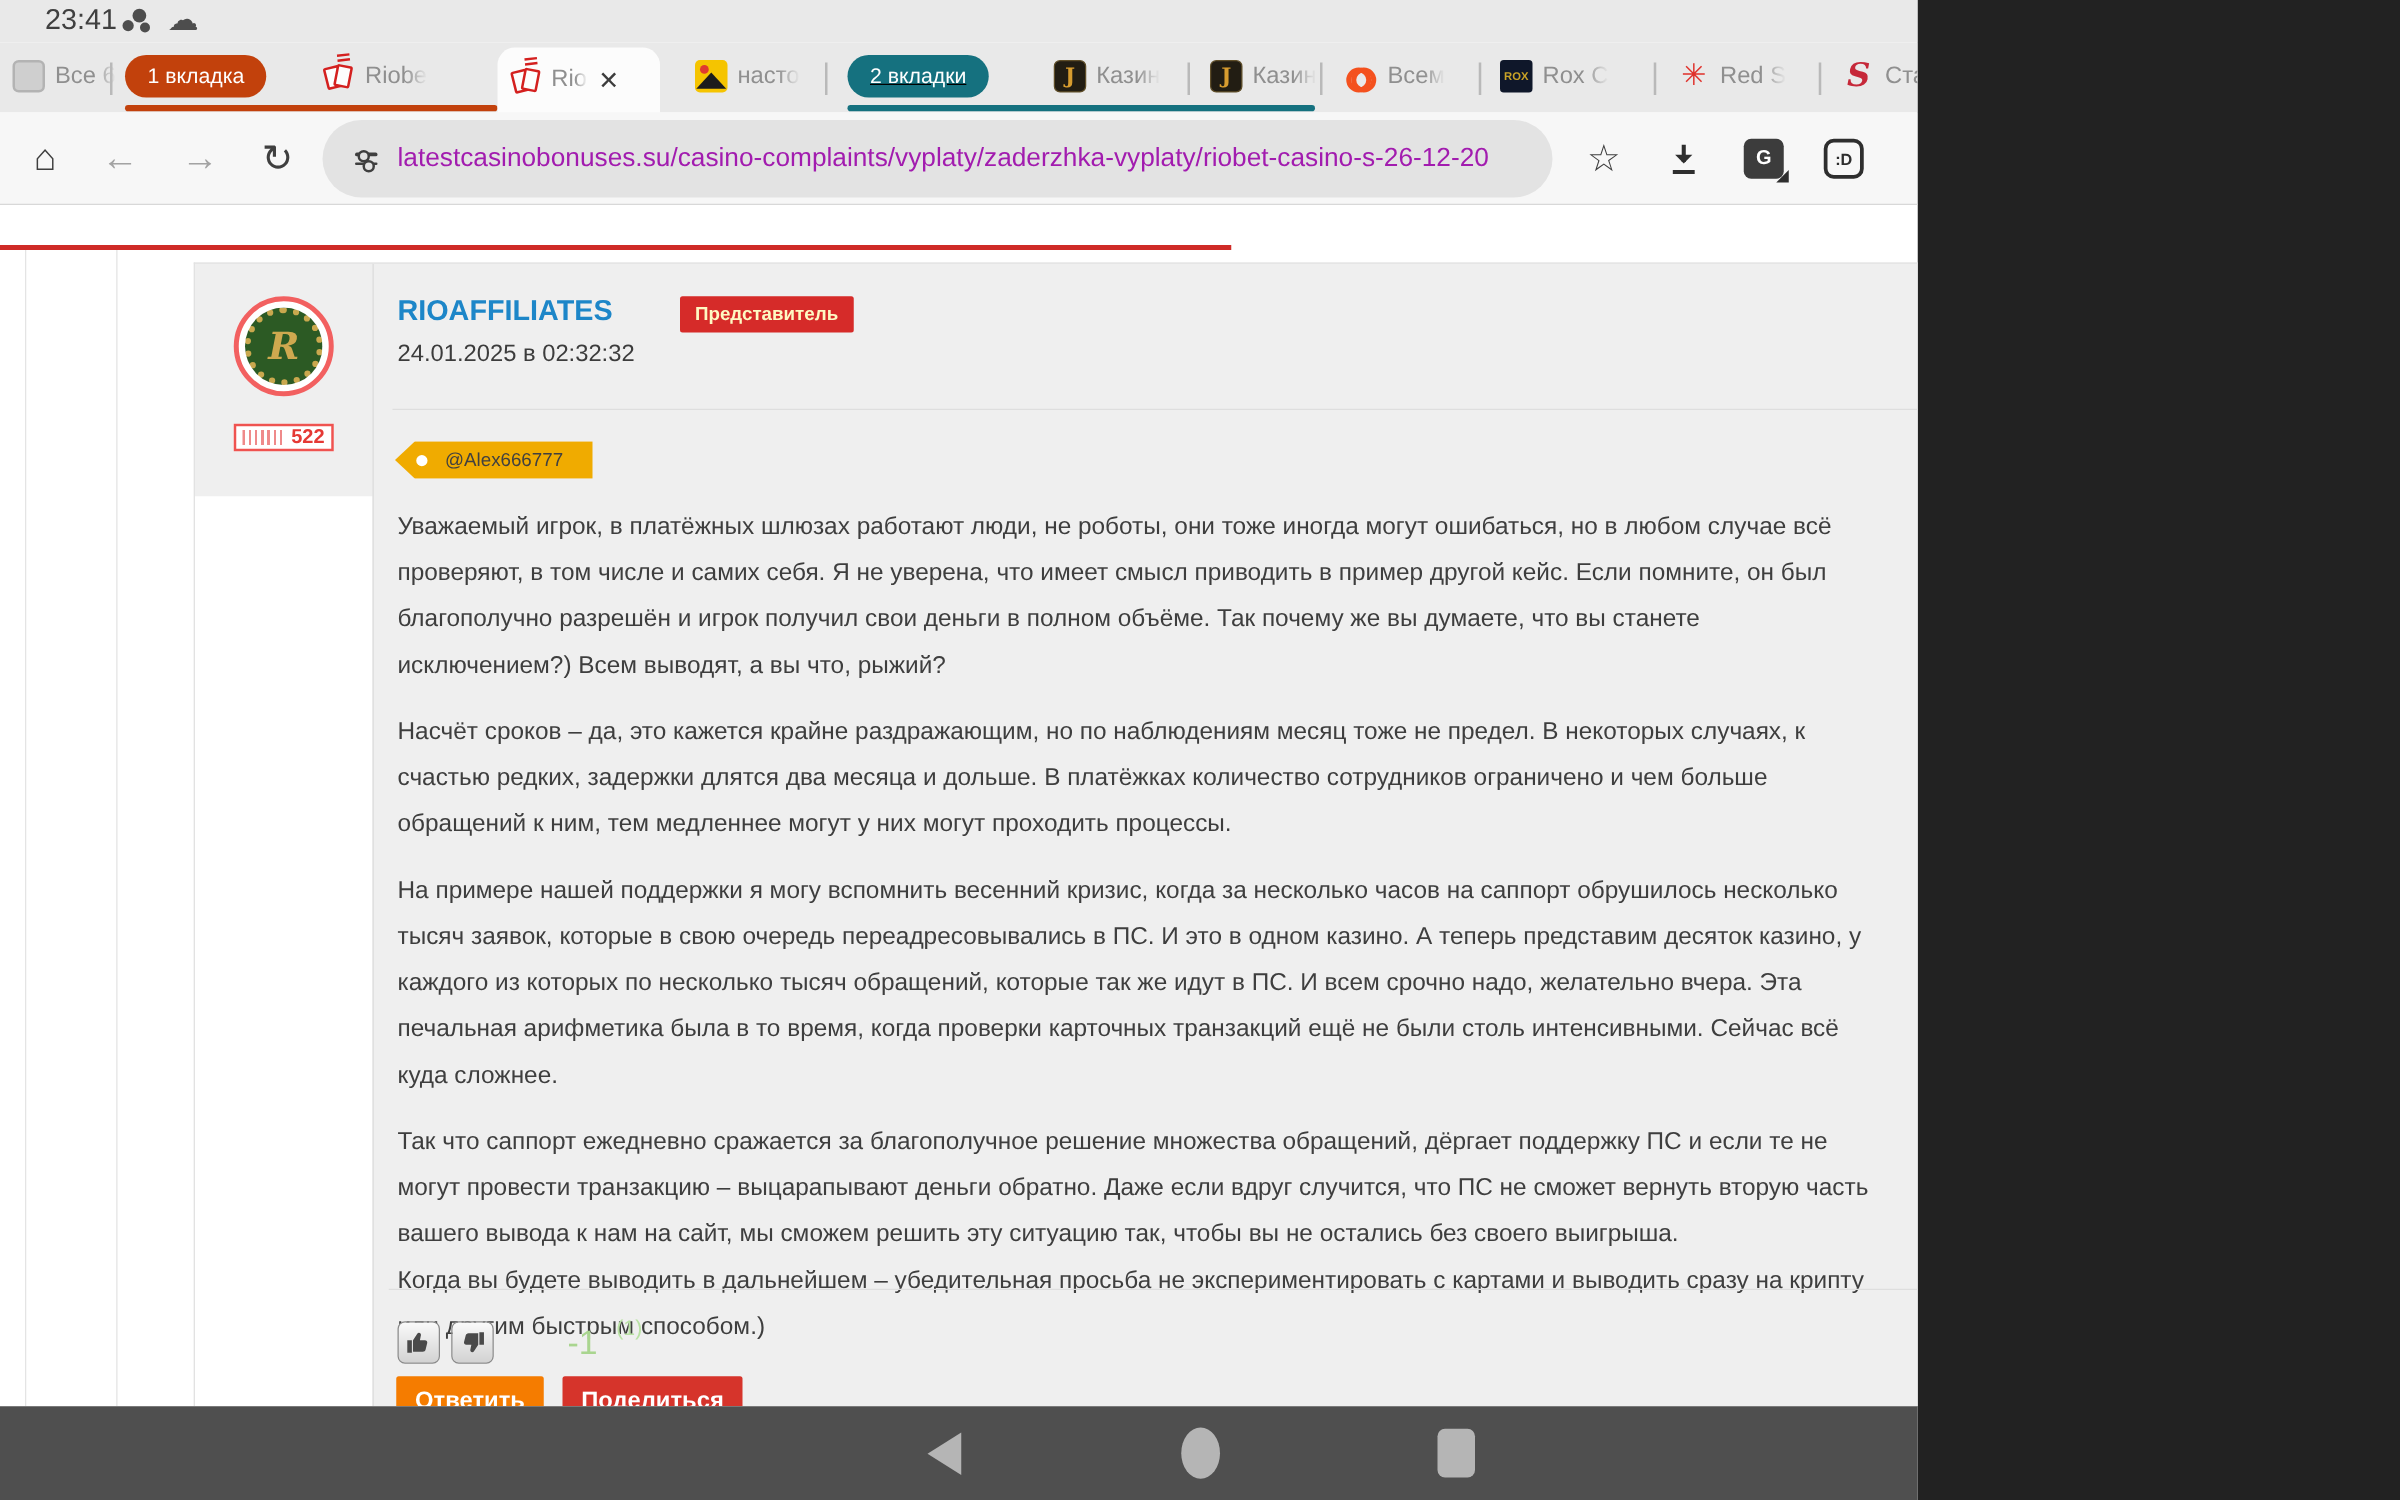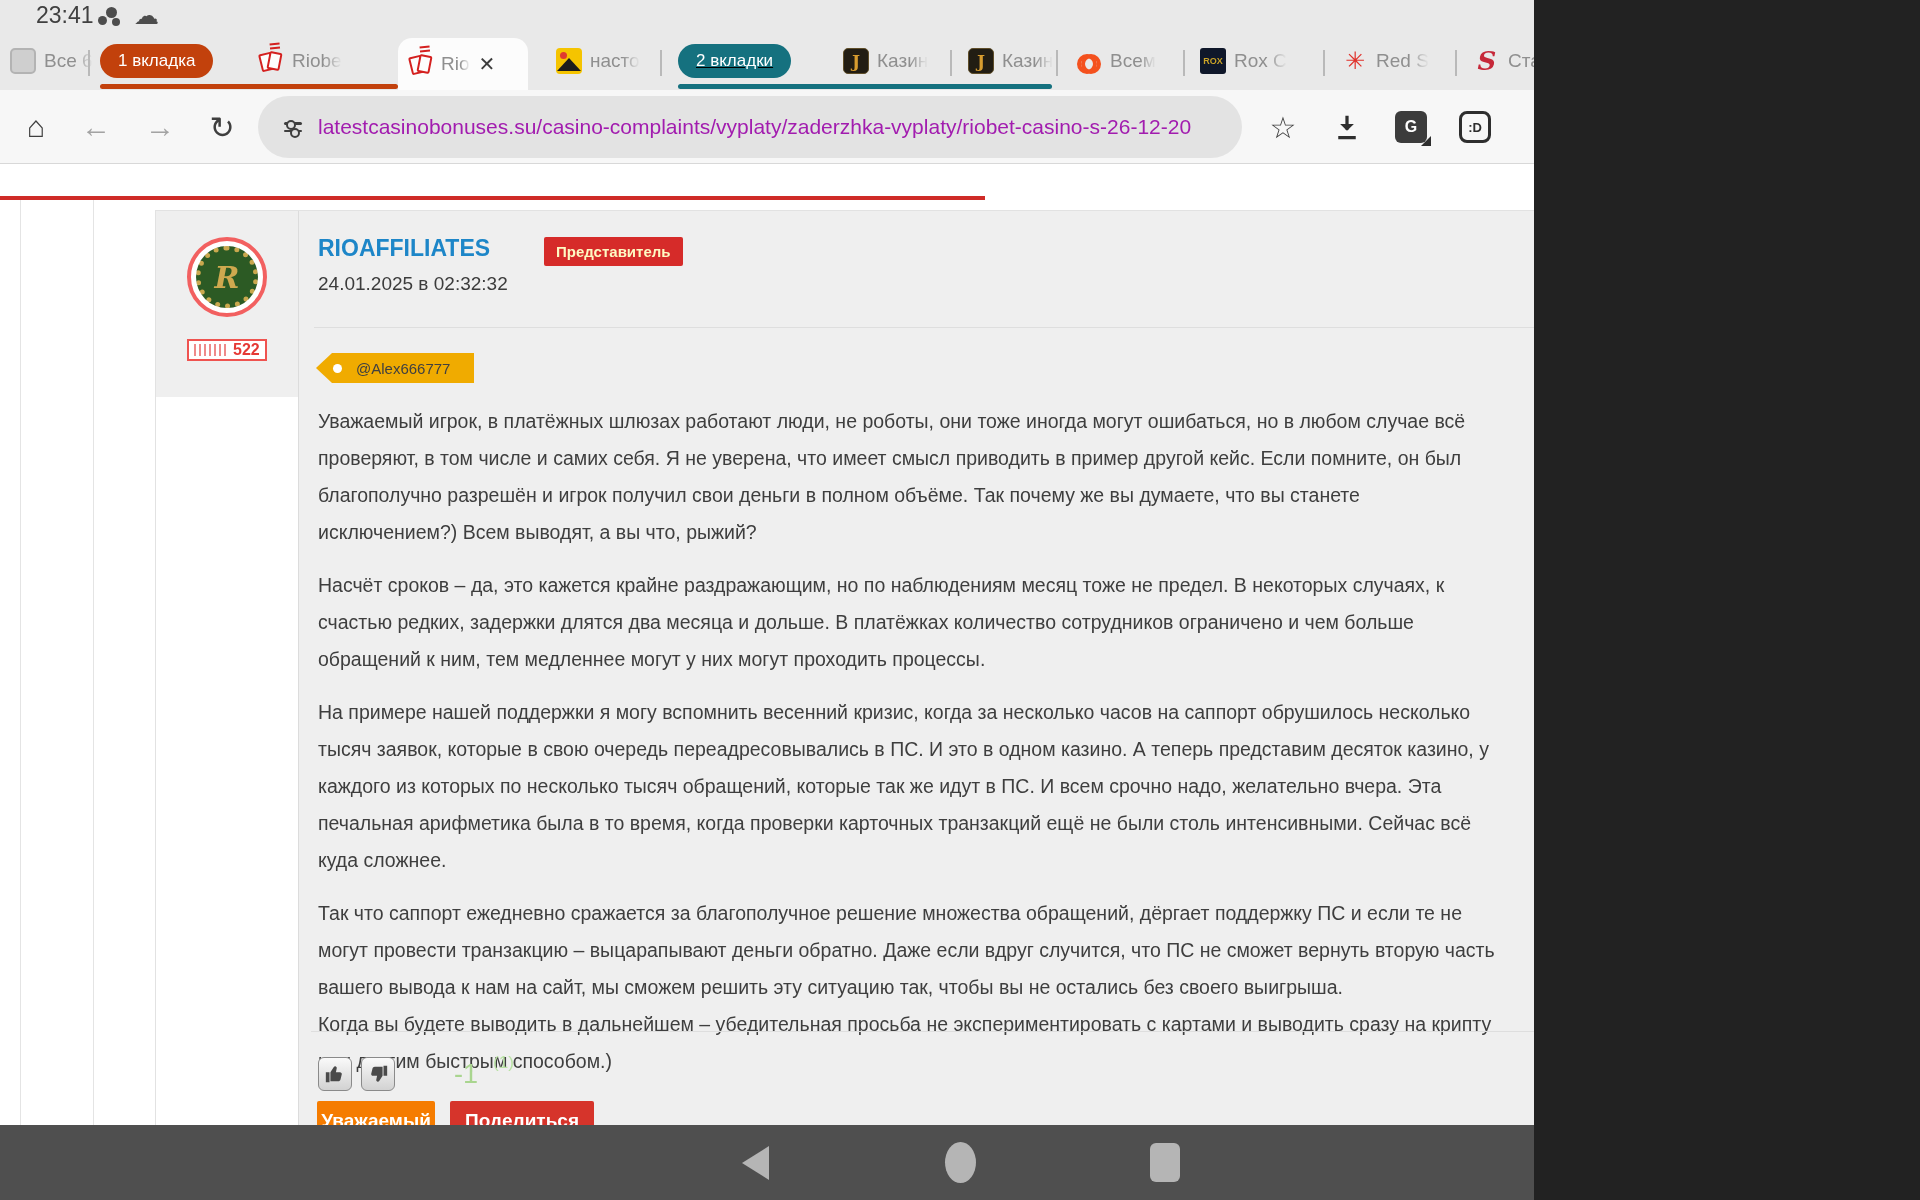--- a/index.html
+++ b/index.html
@@ -355,21 +355,21 @@
             <g transform="rotate(180 12 12)">
               <path d="M2 10h4v11H2z M7 20h8.5c1.2 0 2.2-.8 2.5-2l1.4-5.6c.3-1.3-.7-2.4-2-2.4H13l.9-4.3C14.1 4.6 13.3 3.6 12.2 3.5c-.6 0-1.2.3-1.5.9L7 10z" fill="#4a4a4a"></path>
             </g>
           </svg>
         </div>
         <div class="rating-val">-1</div>
         <div class="rating-cnt">(1)</div>
       </div>
 
       <div class="action-row">
-        <div class="btn btn-reply">Уважаемый</div>
+        <div class="btn btn-reply">Ответить</div>
         <div class="btn btn-share">Поделиться</div>
       </div>
     </div>
 
     <div class="scrolltop">
       <svg width="62" height="64" viewBox="0 0 60 64">
         <path d="M6 28 L30 9 L54 28" stroke="#d5302c" stroke-width="9" fill="none"></path>
         <path d="M6 52 L30 33 L54 52" stroke="#d5302c" stroke-width="9" fill="none"></path>
       </svg>
     </div>

